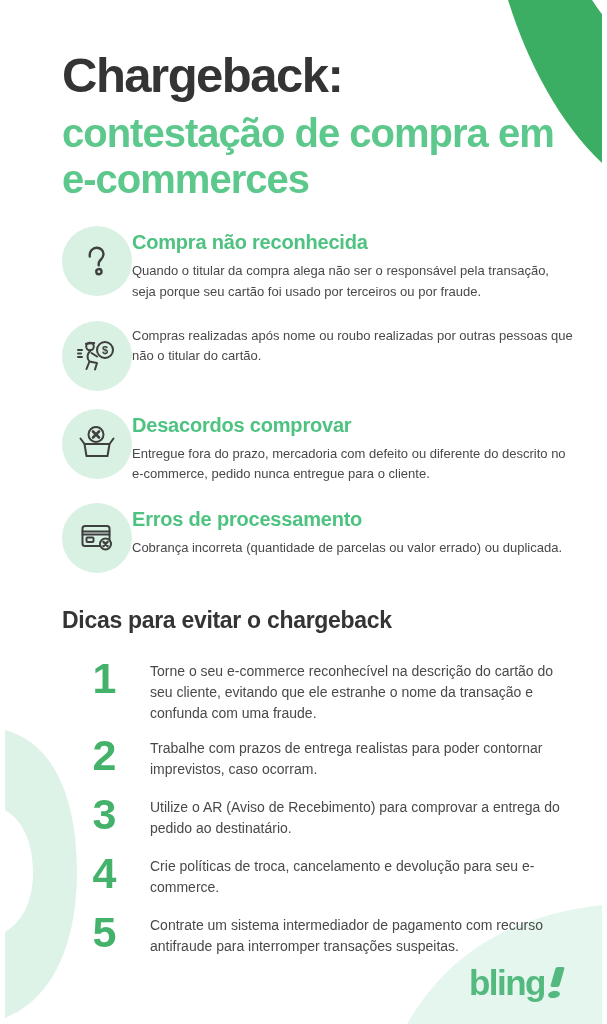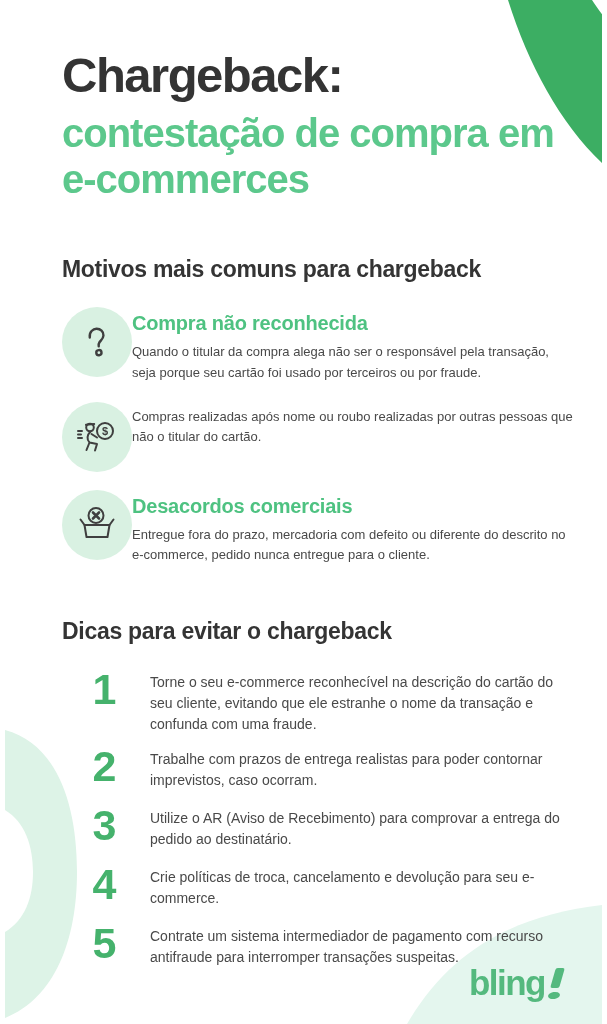--- a/index.html
+++ b/index.html
@@ -53,36 +53,36 @@
   .icon-circle svg{display:block;}
   .reason-body{padding-top:5px;}
   .reason-title{
     font-size:20px;font-weight:800;color:var(--item-title-green);
     letter-spacing:-0.2px;margin-bottom:7px;
   }
   .reason-desc{
     font-size:13px;line-height:1.58;color:var(--body-text);max-width:452px;
   }
 
-  .tips-heading{margin-top:52px;}
+  .tips-heading{margin-top:34px;}
   .tips-list{margin-top:26px;}
   .tip-item{display:flex;margin-bottom:13px;min-height:46px;}
   .tip-number{
     width:40px;margin-left:22px;margin-right:26px;flex:0 0 auto;
     font-size:43px;font-weight:800;color:var(--number-green);
     line-height:0.85;text-align:center;letter-spacing:-1px;
   }
   .tip-text{
     font-size:14px;line-height:1.5;color:var(--body-text);
     max-width:478px;padding-top:1px;
   }
 
   .brand-logo{
     position:absolute;right:38px;bottom:24px;z-index:2;
-    display:flex;align-items:flex-end;color:var(--logo-green);
+    display:flex;align-items:center;color:var(--logo-green);
   }
   .brand-word{
     font-size:35px;font-weight:800;letter-spacing:-1.5px;line-height:1;
   }
   .brand-bang{position:relative;width:16px;height:32px;margin-left:3px;}
   .brand-bang .bar{
     position:absolute;top:0;left:5px;width:9px;height:20px;
     background:var(--logo-green);border-radius:2px;transform:skewX(-16deg);
   }
   .brand-bang .dot{
@@ -106,21 +106,20 @@
 
   <svg class="deco deco-bottom-right" width="200" height="124" viewBox="0 0 200 124" style="right:0;bottom:0;width:200px;height:124px;">
     <path class="blob-light" d="M200,5 C113,15 48,50 5,124 L200,124 Z"></path>
   </svg>
 
   <div class="content">
 
     <div class="page-title">Chargeback:</div>
     <div class="page-subtitle">contestação de compra em e-commerces</div>
 
-    <div class="section-heading reasons-heading">Motivos mais comuns para chargeback</div>
 
     <div class="reasons-list">
 
       <div class="reason-item">
         <div class="icon-circle">
           <svg width="40" height="40" viewBox="0 0 40 40" fill="none" stroke="#3f3f3f" stroke-width="2.4" stroke-linecap="round" stroke-linejoin="round">
             <g transform="rotate(-8 20 20)">
               <path d="M13.5 14.5 c0 -5.5 4.5 -8.2 8 -7.6 c3.8 0.6 6.5 3.7 5.8 7.5 c-0.6 3.2 -3.3 4.4 -4.9 6.2 c-1 1.1 -1.3 2.4 -1.3 3.9"></path>
               <circle cx="20.4" cy="30.8" r="2.6"></circle>
             </g>
@@ -152,25 +151,40 @@
       <div class="reason-item">
         <div class="icon-circle">
           <svg width="44" height="44" viewBox="0 0 44 44" fill="none" stroke="#3f3f3f" stroke-width="2" stroke-linecap="round" stroke-linejoin="round">
             <path d="M9.5 22 L5.5 16.5 M34.5 22 L38.5 16.5"></path>
             <path d="M9.5 22 h25 l-2 12 h-21 z"></path>
             <circle cx="21" cy="12.5" r="7.5" fill="#d9f1e2"></circle>
             <path d="M18 9.5 l6 6 M24 9.5 l-6 6" stroke-width="2.6"></path>
           </svg>
         </div>
         <div class="reason-body">
-          <div class="reason-title">Desacordos comerciais</div>
+          <div class="reason-title">Desacordos comprovar</div>
           <div class="reason-desc">Entregue fora do prazo, mercadoria com defeito ou diferente do descrito no e-commerce, pedido nunca entregue para o cliente.</div>
         </div>
       </div>
 
+      <div class="reason-item">
+        <div class="icon-circle">
+          <svg width="44" height="44" viewBox="0 0 44 44" fill="none" stroke="#3f3f3f" stroke-width="2" stroke-linecap="round" stroke-linejoin="round">
+            <rect x="7.5" y="10" width="27" height="20" rx="2.5"></rect>
+            <path d="M7.5 15.5 h27 M7.5 18.5 h27"></path>
+            <rect x="11.5" y="21.5" width="7" height="4.5" rx="1"></rect>
+            <circle cx="30.5" cy="28" r="5.5" fill="#d9f1e2"></circle>
+            <path d="M28.4 25.9 l4.2 4.2 M32.6 25.9 l-4.2 4.2" stroke-width="2.3"></path>
+          </svg>
+        </div>
+        <div class="reason-body">
+          <div class="reason-title">Erros de processamento</div>
+          <div class="reason-desc">Cobrança incorreta (quantidade de parcelas ou valor errado) ou duplicada.</div>
+        </div>
+      </div>
 
     </div>
 
     <div class="section-heading tips-heading">Dicas para evitar o chargeback</div>
 
     <div class="tips-list">
 
       <div class="tip-item">
         <div class="tip-number">1</div>
         <div class="tip-text">Torne o seu e-commerce reconhecível na descrição do cartão do seu cliente, evitando que ele estranhe o nome da transação e confunda com uma fraude.</div>

